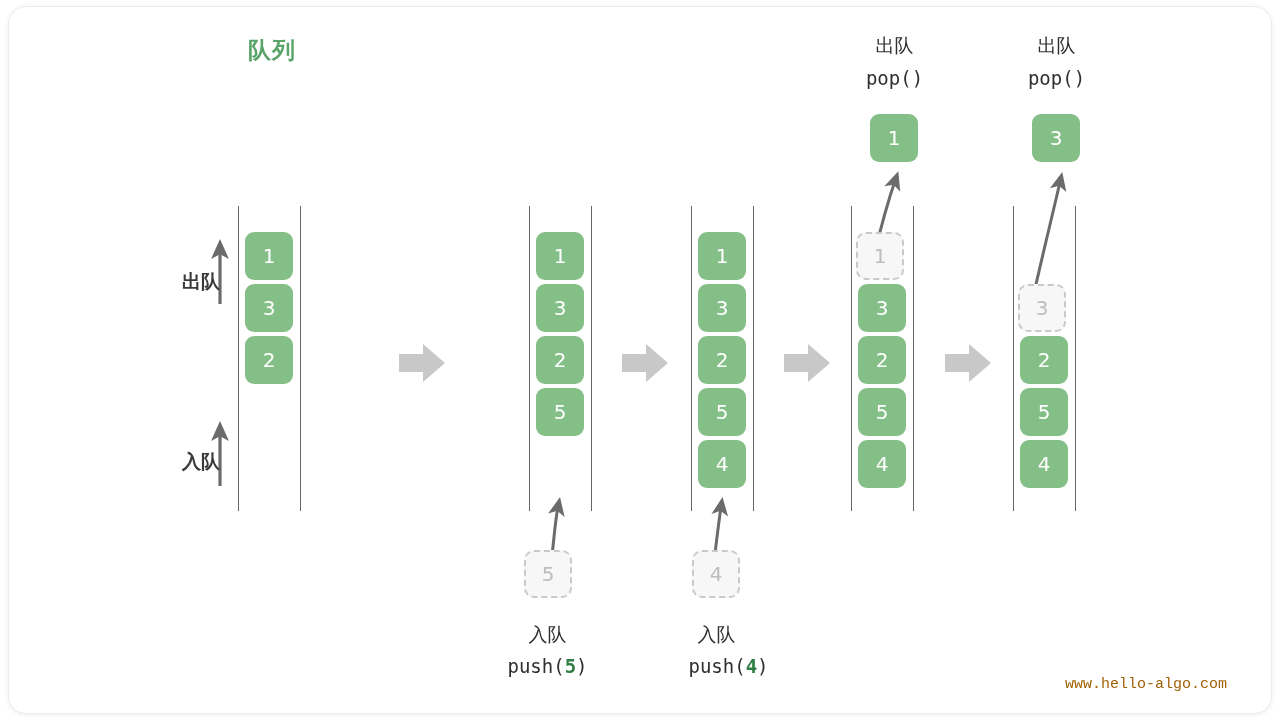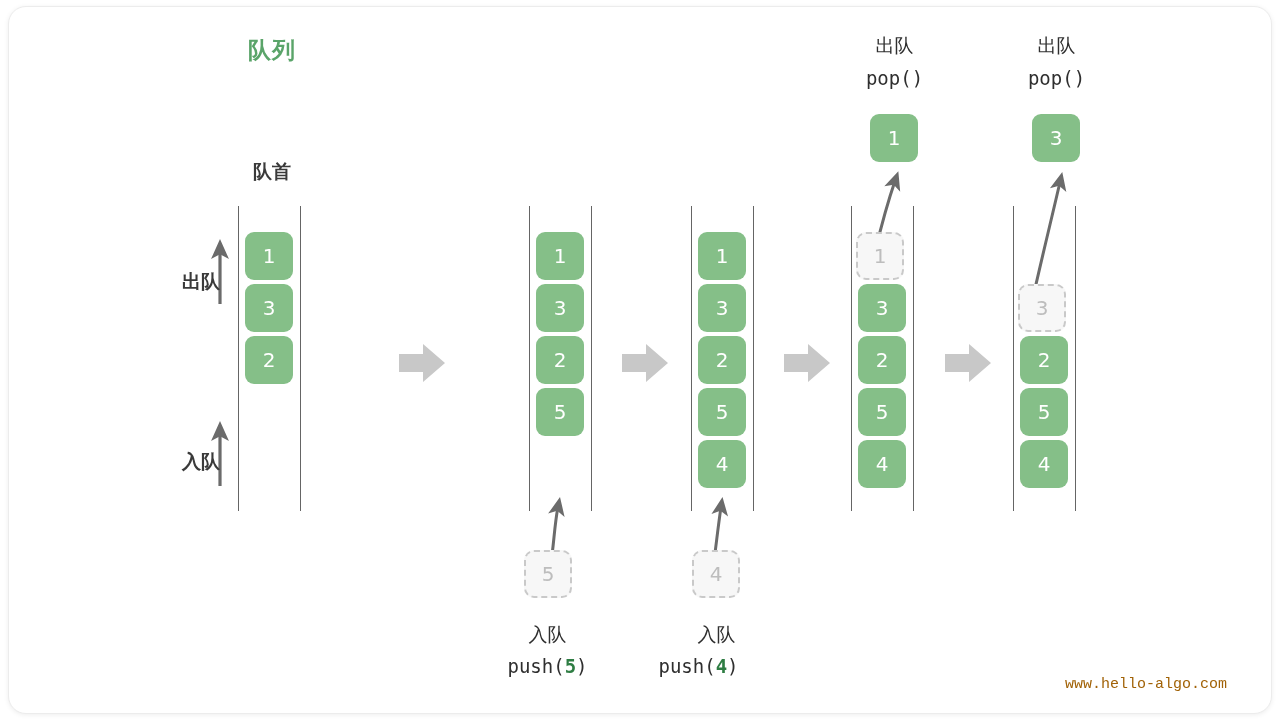--- a/index.html
+++ b/index.html
@@ -95,21 +95,20 @@
     <g fill="#c8c8c8">
       <path d="M775,347 L799,347 L799,337 L821,356 L799,375 L799,365 L775,365 Z"></path>
     </g>
     <g fill="#c8c8c8">
       <path d="M936,347 L960,347 L960,337 L982,356 L960,375 L960,365 L936,365 Z"></path>
     </g>
   </svg>
 
   <div class="abs title-cn" style="left:178px;top:28px;width:170px;">队列</div>
 
-  <div class="abs lbl-cn" style="left:183px;top:152px;width:160px;">队首</div>
 
   <div class="abs lbl-cn" style="left:135px;top:262px;width:76px;text-align:right;">出队</div>
   <div class="abs lbl-cn" style="left:135px;top:442px;width:76px;text-align:right;">入队</div>
 
   <div class="abs rail" style="left:229px;top:199px;height:305px;"></div>
   <div class="abs rail" style="left:291px;top:199px;height:305px;"></div>
   <div class="abs cell filled" style="left:236px;top:225px;">1</div>
   <div class="abs cell filled" style="left:236px;top:277px;">3</div>
   <div class="abs cell filled" style="left:236px;top:329px;">2</div>
 
@@ -127,21 +126,21 @@
 
   <div class="abs rail" style="left:682px;top:199px;height:305px;"></div>
   <div class="abs rail" style="left:744px;top:199px;height:305px;"></div>
   <div class="abs cell filled" style="left:689px;top:225px;">1</div>
   <div class="abs cell filled" style="left:689px;top:277px;">3</div>
   <div class="abs cell filled" style="left:689px;top:329px;">2</div>
   <div class="abs cell filled" style="left:689px;top:381px;">5</div>
   <div class="abs cell filled" style="left:689px;top:433px;">4</div>
   <div class="abs cell ghost" style="left:683px;top:543px;">4</div>
   <div class="abs op-cn" style="left:630px;top:615px;width:155px;">入队</div>
-  <div class="abs op-mono" style="left:612px;top:648px;width:155px;">
+  <div class="abs op-mono" style="left:642px;top:648px;width:155px;">
     <span>push(</span><span class="hl">4</span><span>)</span>
   </div>
 
   <div class="abs rail" style="left:842px;top:199px;height:305px;"></div>
   <div class="abs rail" style="left:904px;top:199px;height:305px;"></div>
   <div class="abs cell ghost" style="left:847px;top:225px;">1</div>
   <div class="abs cell filled" style="left:849px;top:277px;">3</div>
   <div class="abs cell filled" style="left:849px;top:329px;">2</div>
   <div class="abs cell filled" style="left:849px;top:381px;">5</div>
   <div class="abs cell filled" style="left:849px;top:433px;">4</div>

